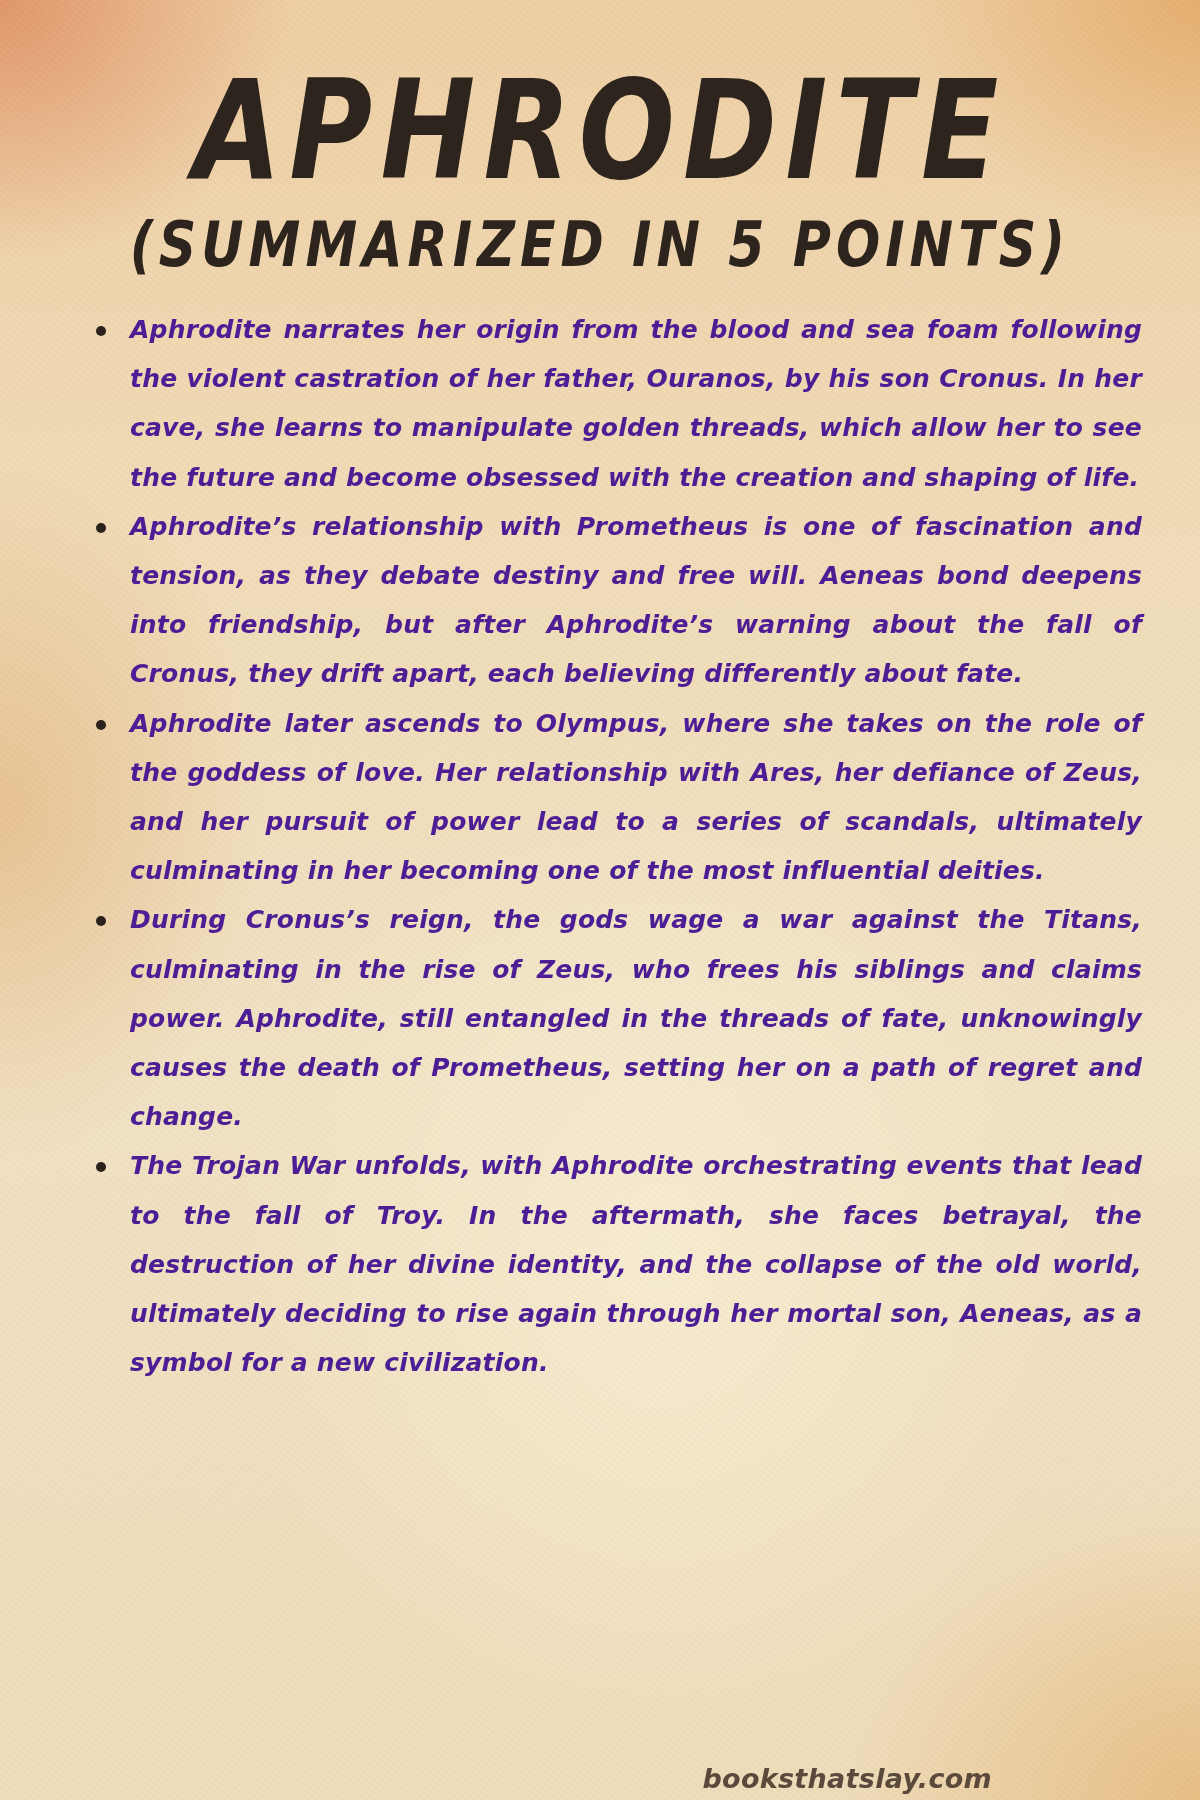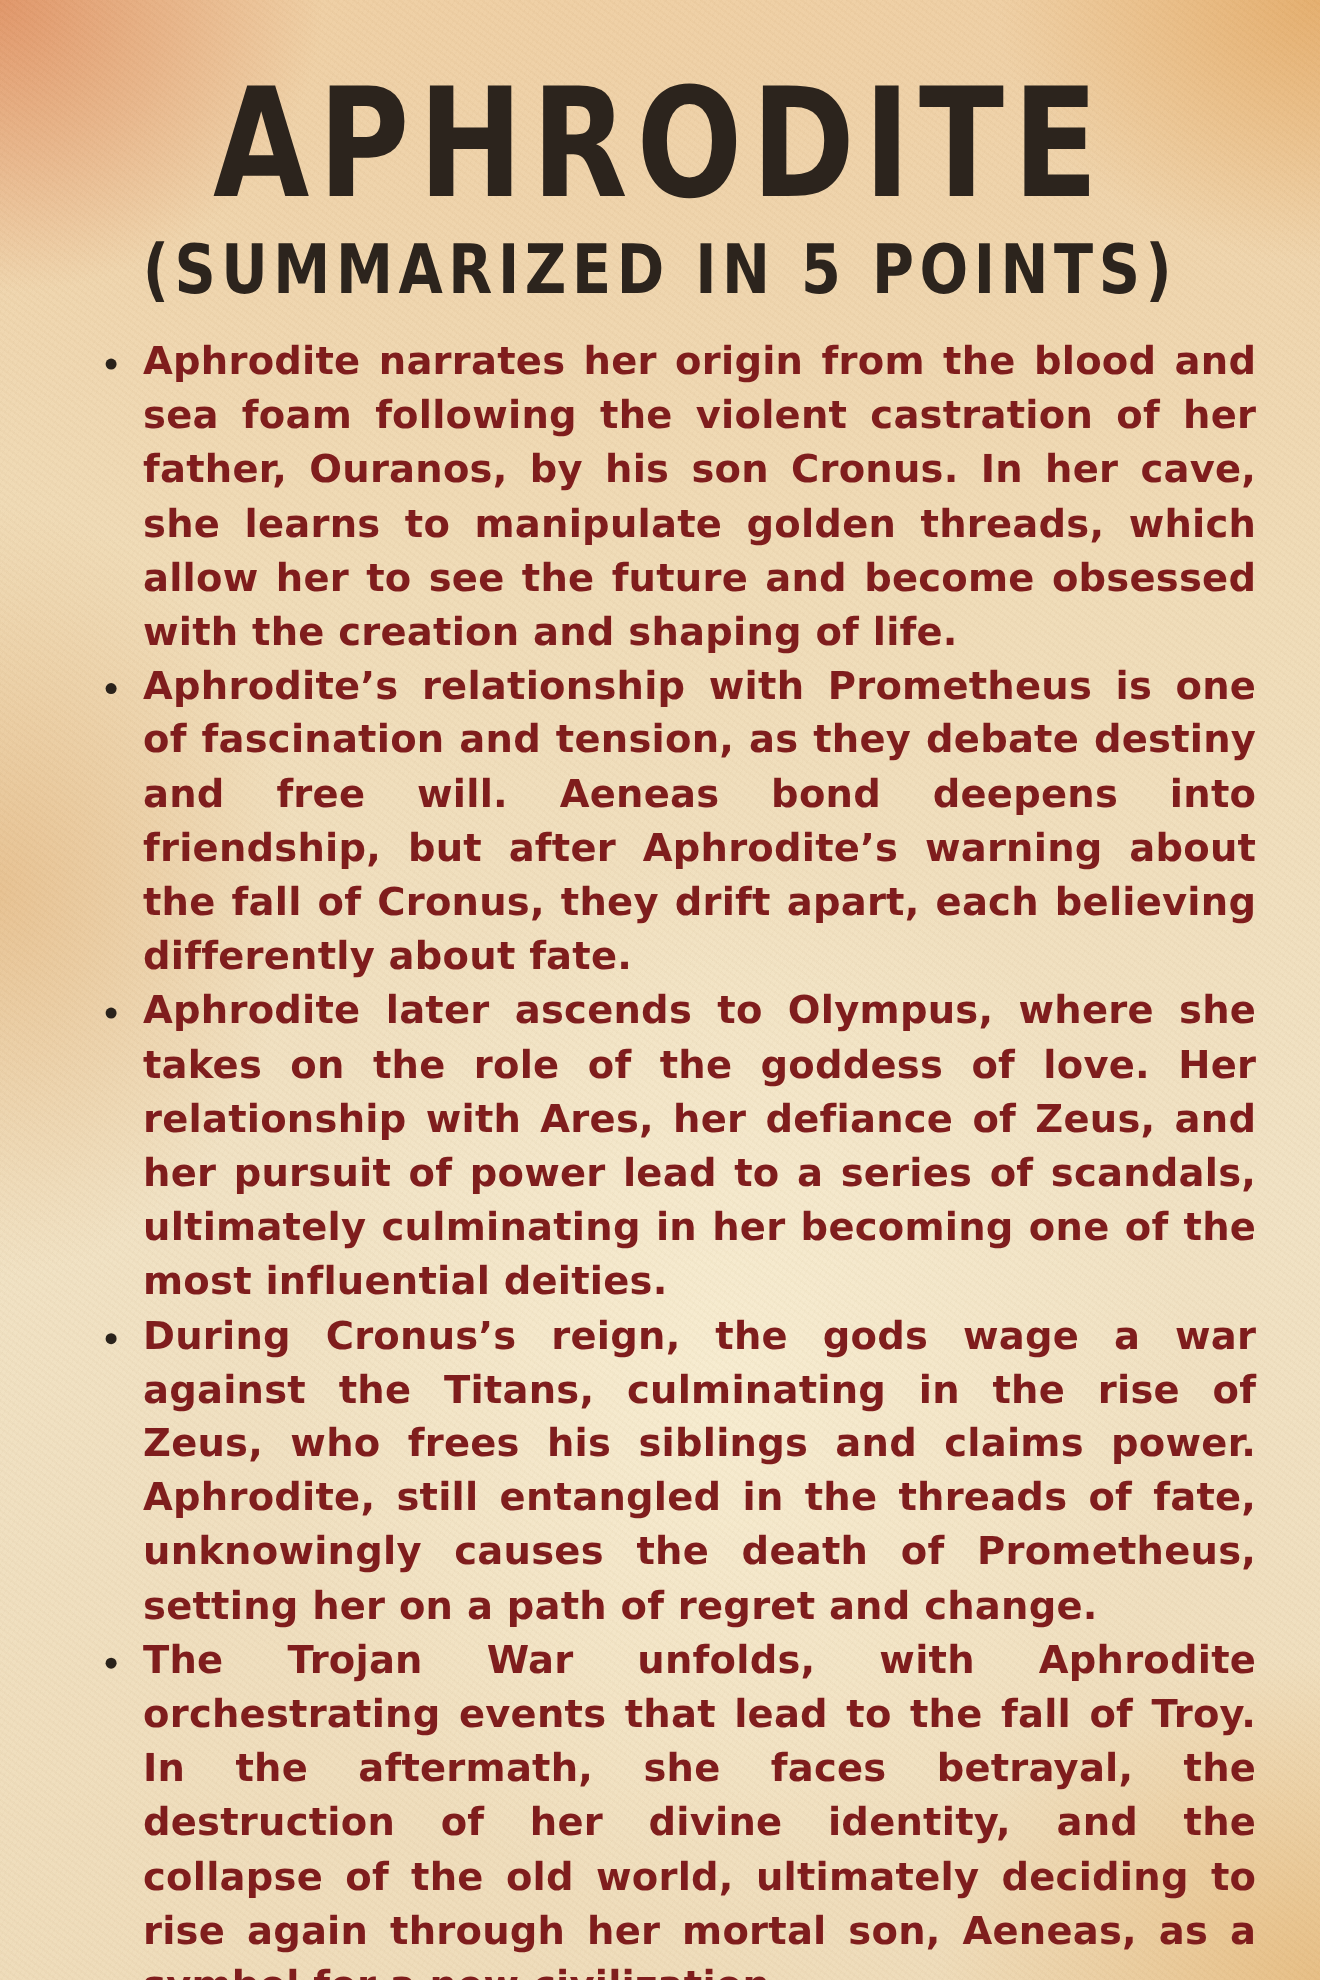--- a/index.html
+++ b/index.html
@@ -18,21 +18,21 @@
         linear-gradient(180deg, #efcfa4 0%, #f0dcb8 30%, #f1e2c4 60%, #efdcba 100%);
     }
     body::after {
       content: "";
       position: absolute; inset: 0;
       background:
         repeating-linear-gradient(37deg, rgba(120,90,50,0.025) 0 2px, rgba(255,255,255,0.02) 2px 5px),
         repeating-linear-gradient(-61deg, rgba(120,90,50,0.02) 0 1px, rgba(255,255,255,0) 1px 4px);
       pointer-events: none;
     }
-    .poster { position: relative; z-index: 1; width: 1044px; height: 1800px; }
+    .poster { position: relative; z-index: 1; width: 1044px; height: 1800px; font-style: italic; }
     .title {
       position: absolute; top: 62px; left: 0; width: 1200px;
       text-align: center;
       font-family: "DejaVu Sans", sans-serif;
       font-weight: bold;
       font-size: 138px;
       letter-spacing: 10px;
       line-height: 1;
       color: #2c241d;
       transform: scaleX(0.82);
@@ -52,24 +52,24 @@
     }
     .points {
       position: absolute; top: 305px; left: 92px; width: 1050px;
       list-style: none;
     }
     .point {
       position: relative;
       padding-left: 38px;
       font-family: "DejaVu Sans", sans-serif;
       font-weight: bold;
-      font-size: 35px;
+      font-size: 25px;
       line-height: 49.2px;
       text-align: justify;
-      color: #7f1d1d;
+      color: #4c1d95;
       letter-spacing: 0.2px;
     }
     .bullet {
       position: absolute; left: 4px; top: 21px;
       width: 10px; height: 10px; border-radius: 50%;
       background: #2a221b;
     }
     .footer {
       position: absolute; right: 52px; top: 1763px;
       font-family: "DejaVu Sans", sans-serif;
@@ -102,13 +102,14 @@
     <li class="point">
       <span class="bullet"></span>
       <span>During Cronus’s reign, the gods wage a war against the Titans, culminating in the rise of Zeus, who frees his siblings and claims power. Aphrodite, still entangled in the threads of fate, unknowingly causes the death of Prometheus, setting her on a path of regret and change.</span>
     </li>
     <li class="point">
       <span class="bullet"></span>
       <span>The Trojan War unfolds, with Aphrodite orchestrating events that lead to the fall of Troy. In the aftermath, she faces betrayal, the destruction of her divine identity, and the collapse of the old world, ultimately deciding to rise again through her mortal son, Aeneas, as a symbol for a new civilization.</span>
     </li>
   </ul>
 
+  <div class="footer">booksthatslay.com</div>
 </div>
 
 </body></html>

